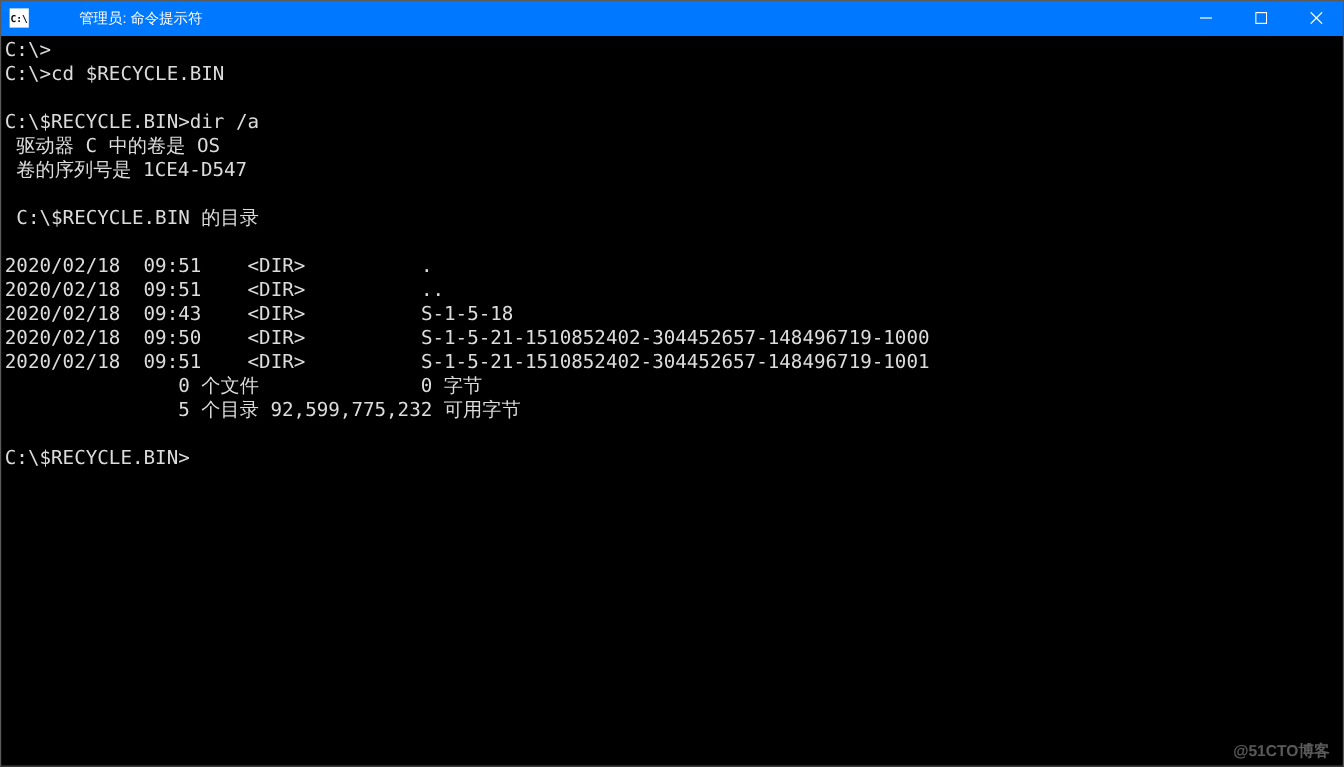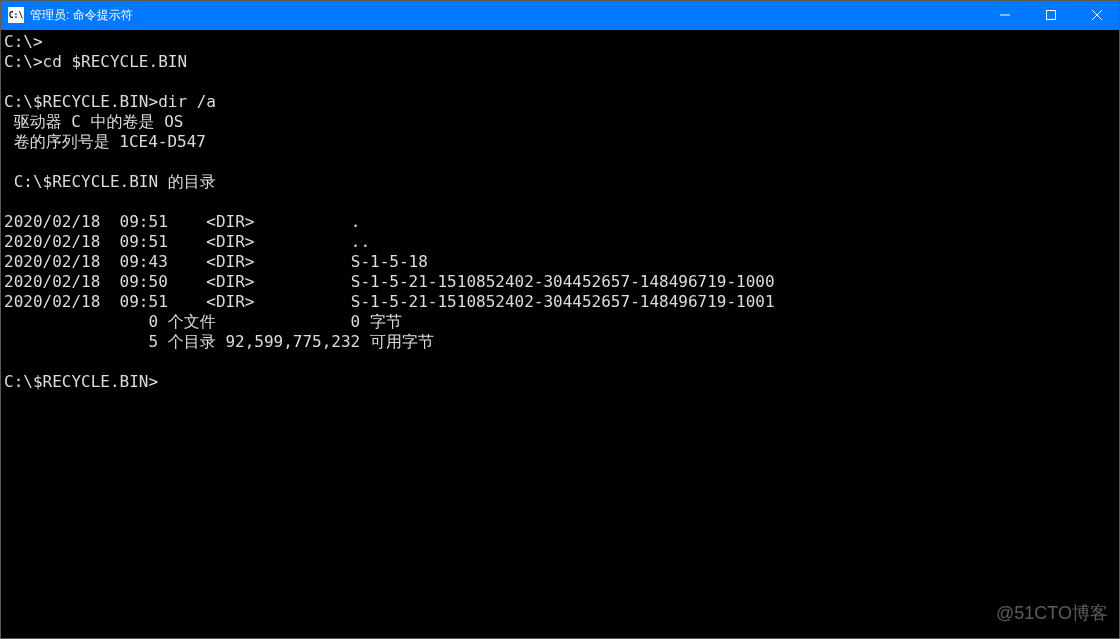--- a/index.html
+++ b/index.html
@@ -27,21 +27,21 @@
       margin: 0 6px 0 8px;
       background: #fff;
       display: flex;
       align-items: center;
       justify-content: center;
       font-size: 8px;
       color: #000;
       font-family: monospace;
       font-weight: bold;
     }
-    .title-text { flex: 0 0 auto; }
+    .title-text { flex: 0 0 auto; margin-left: 36px; }
     .titlebar-spacer { flex: 1; }
     .win-controls { display: flex; height: 100%; }
     .win-btn {
       width: 46px;
       height: 100%;
       display: flex;
       align-items: center;
       justify-content: center;
       color: #fff;
     }
@@ -52,24 +52,25 @@
       font-size: 16px;
       line-height: 20px;
       padding: 2px 4px;
       white-space: pre;
       font-family: "NSimSun", "SimSun", "MS Gothic", Consolas, monospace;
       letter-spacing: 0;
     }
     .watermark {
       position: absolute;
       right: 12px;
-      bottom: 14px;
+      bottom: 4px;
       color: rgba(255,255,255,0.35);
-      font-size: 18px;
+      font-size: 13px;
       font-family: "Microsoft YaHei", sans-serif;
+      font-weight: bold;
     }
     .outer-border {
       position: absolute;
       inset: 0;
       border: 1px solid #5a5a5a;
       pointer-events: none;
     }
   </style>
 </head>
 <body>

